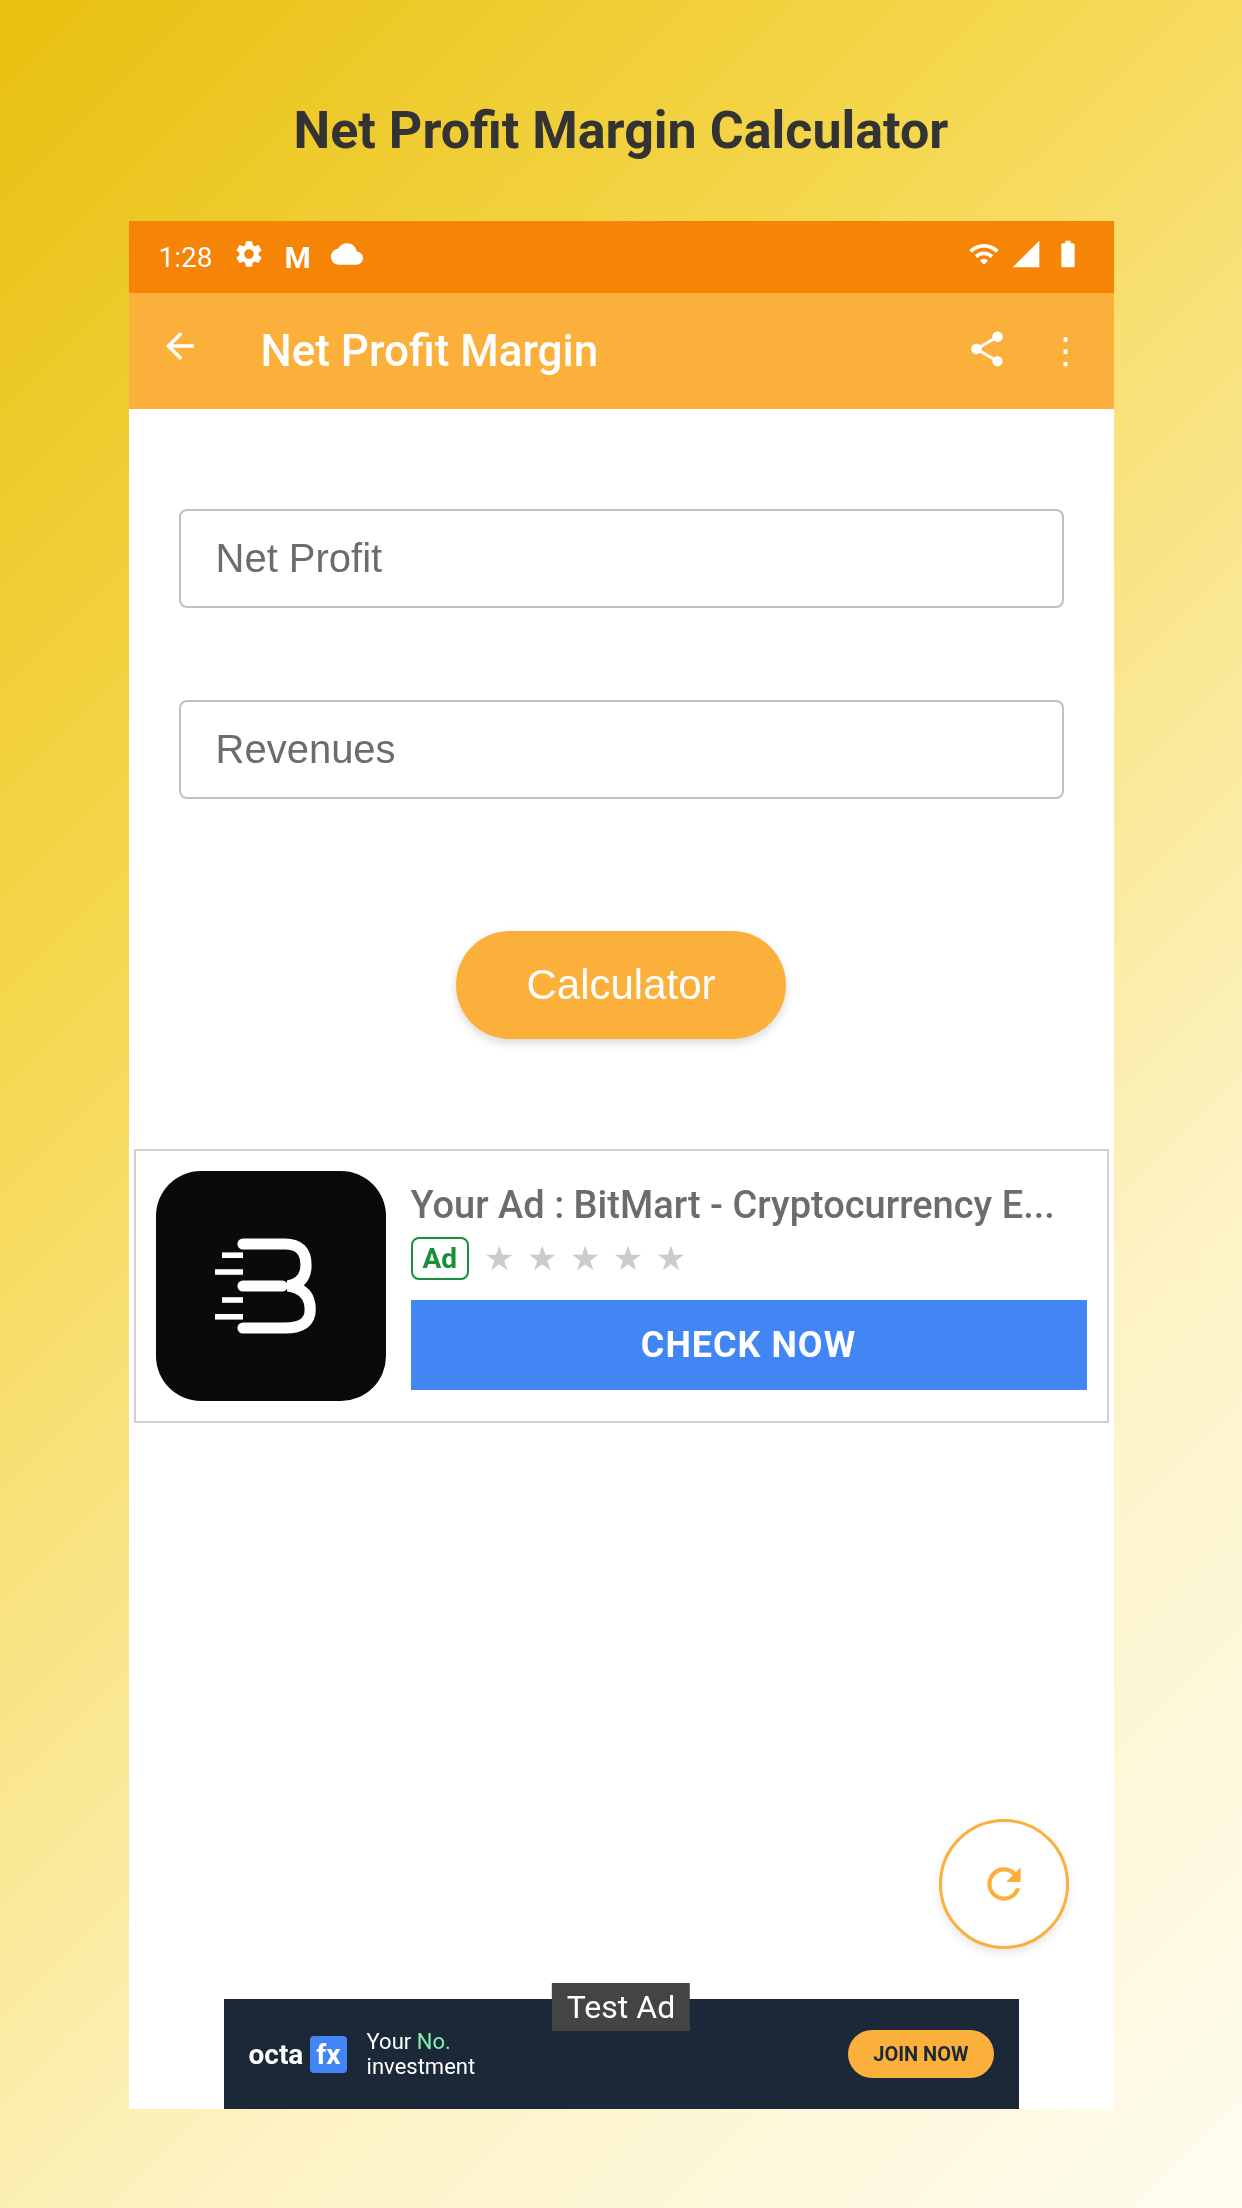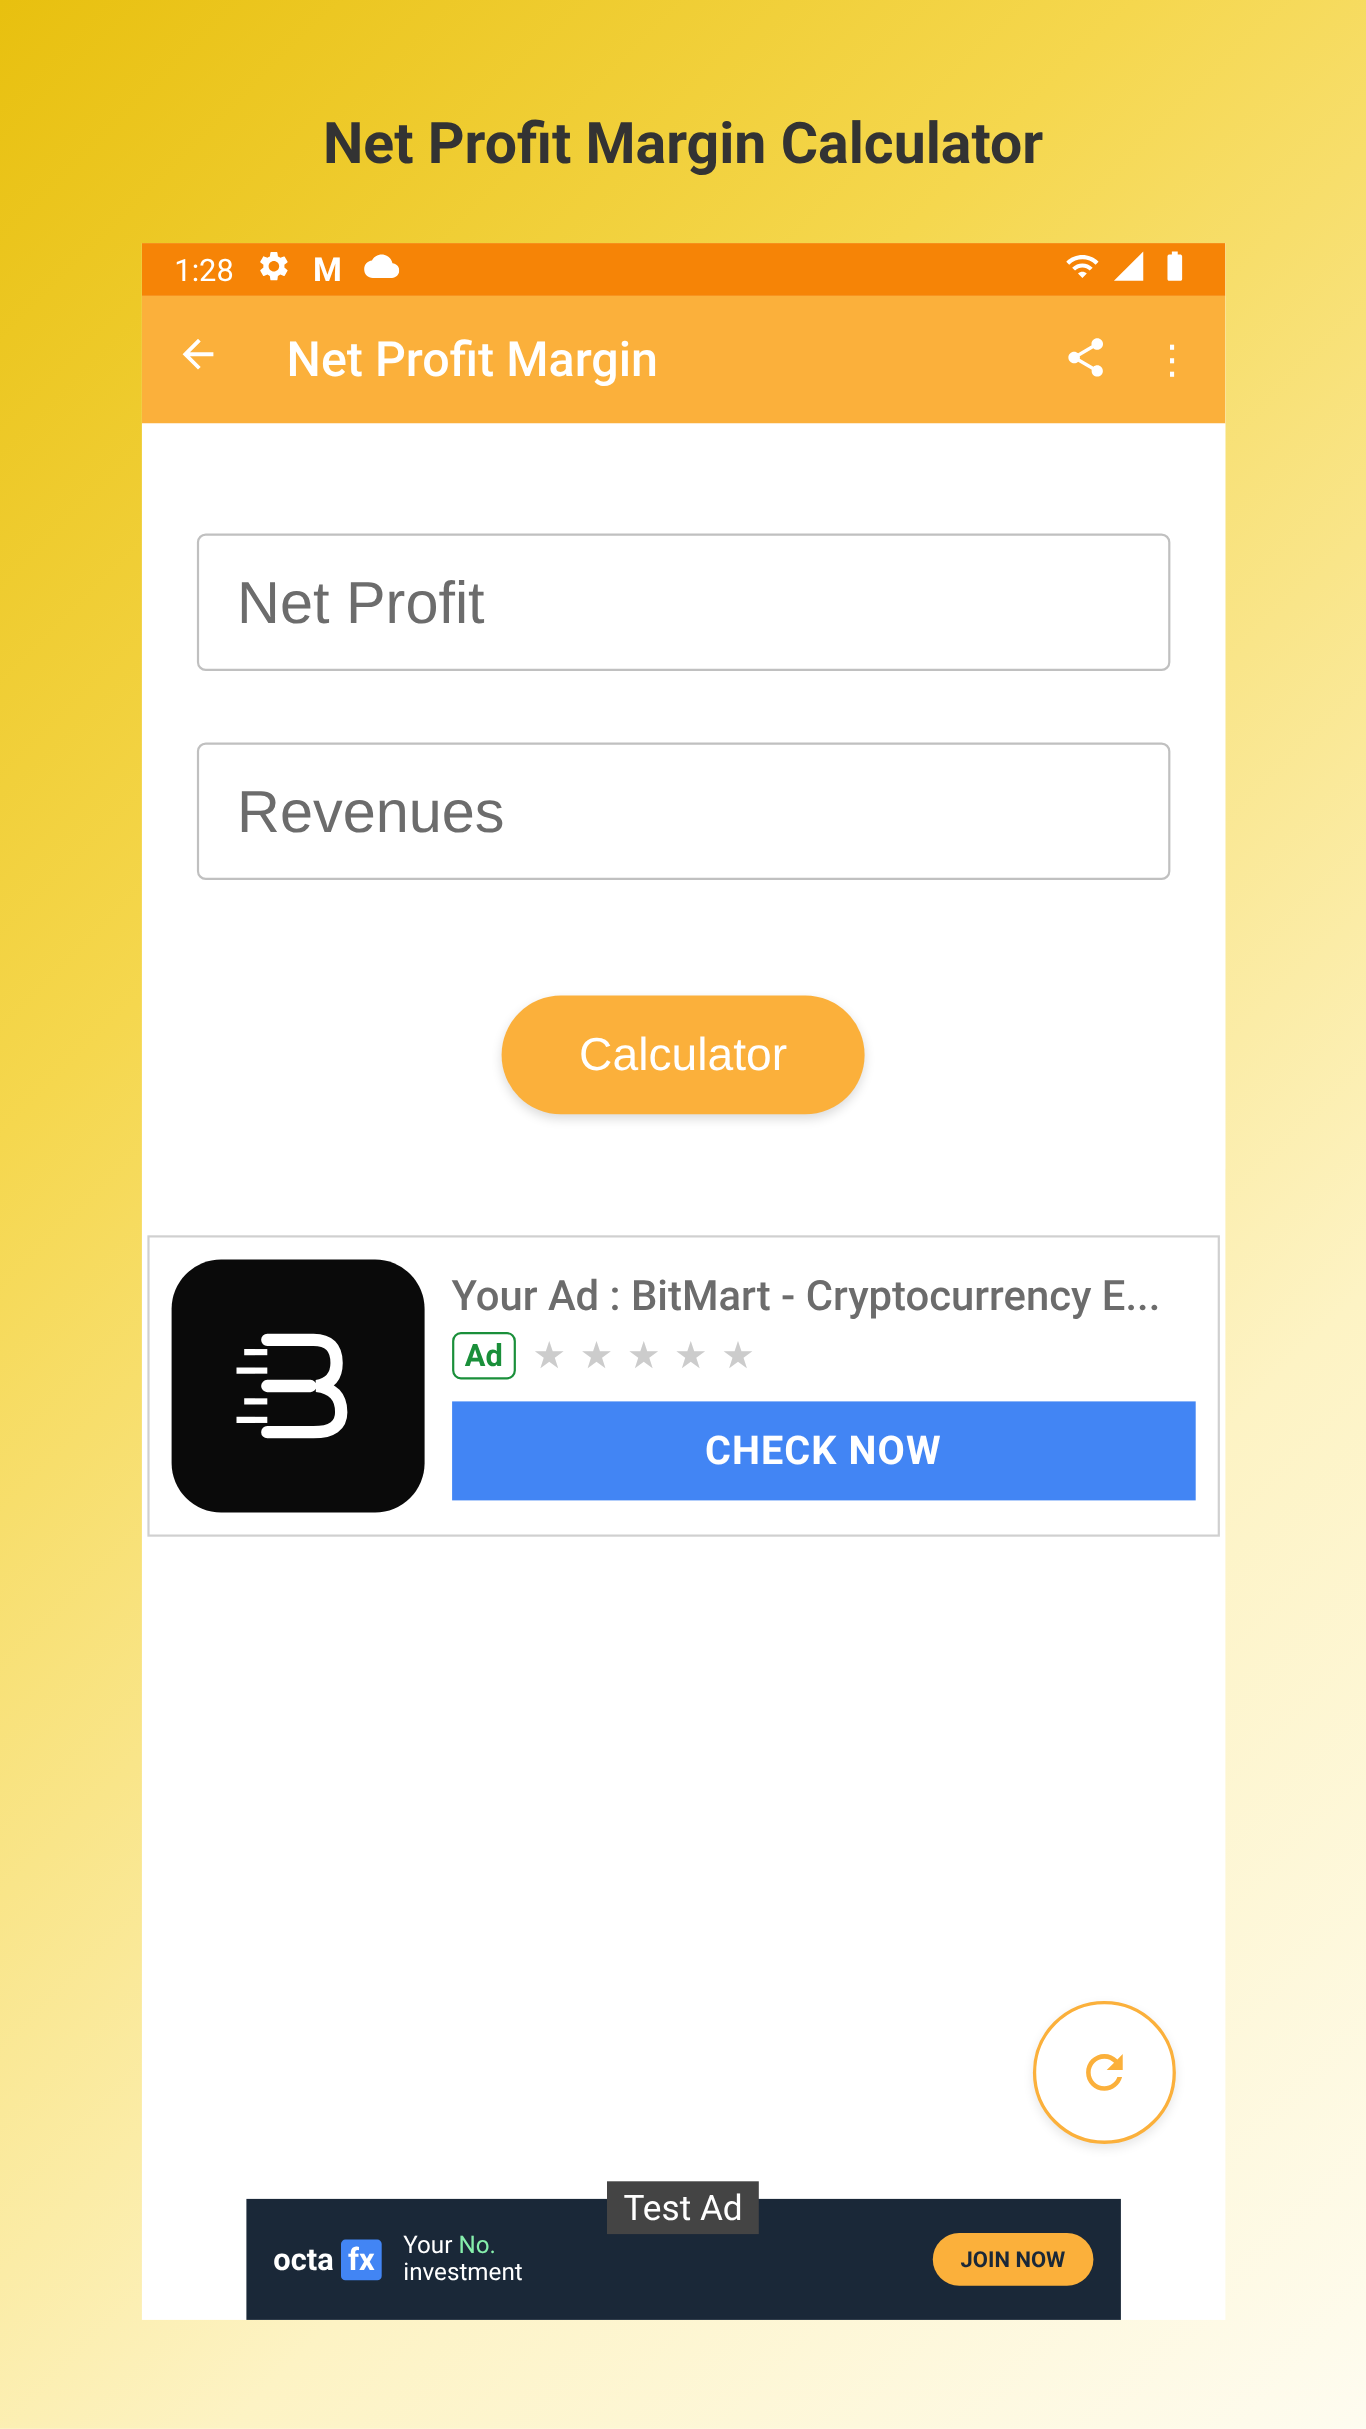--- a/index.html
+++ b/index.html
@@ -30,21 +30,21 @@
       margin: 0 auto;
       background: #ffffff;
       border-radius: 0;
       overflow: hidden;
       position: relative;
       height: 1888px;
     }
     
     .status-bar {
       background: #f68406;
-      height: 48px;
+      height: 72px;
       display: flex;
       justify-content: space-between;
       align-items: center;
       padding: 0 30px;
       color: white;
       font-size: 28px;
     }
     
     .status-left {
       display: flex;
@@ -89,26 +89,26 @@
       font-size: 36px;
     }
     
     .content-area {
       padding: 100px 50px 50px 50px;
       background: white;
     }
     
     .input-field {
       width: 100%;
-      height: 125px;
+      height: 99px;
       border: 2px solid #c0c0c0;
       border-radius: 8px;
-      font-size: 54px;
+      font-size: 40px;
       padding: 0 35px;
-      margin-bottom: 65px;
+      margin-bottom: 92px;
       color: #6c6c6c;
     }
     
     .input-field::placeholder {
       color: #6c6c6c;
     }
     
     .calculate-btn {
       display: block;
       margin: 40px auto 0 auto;

